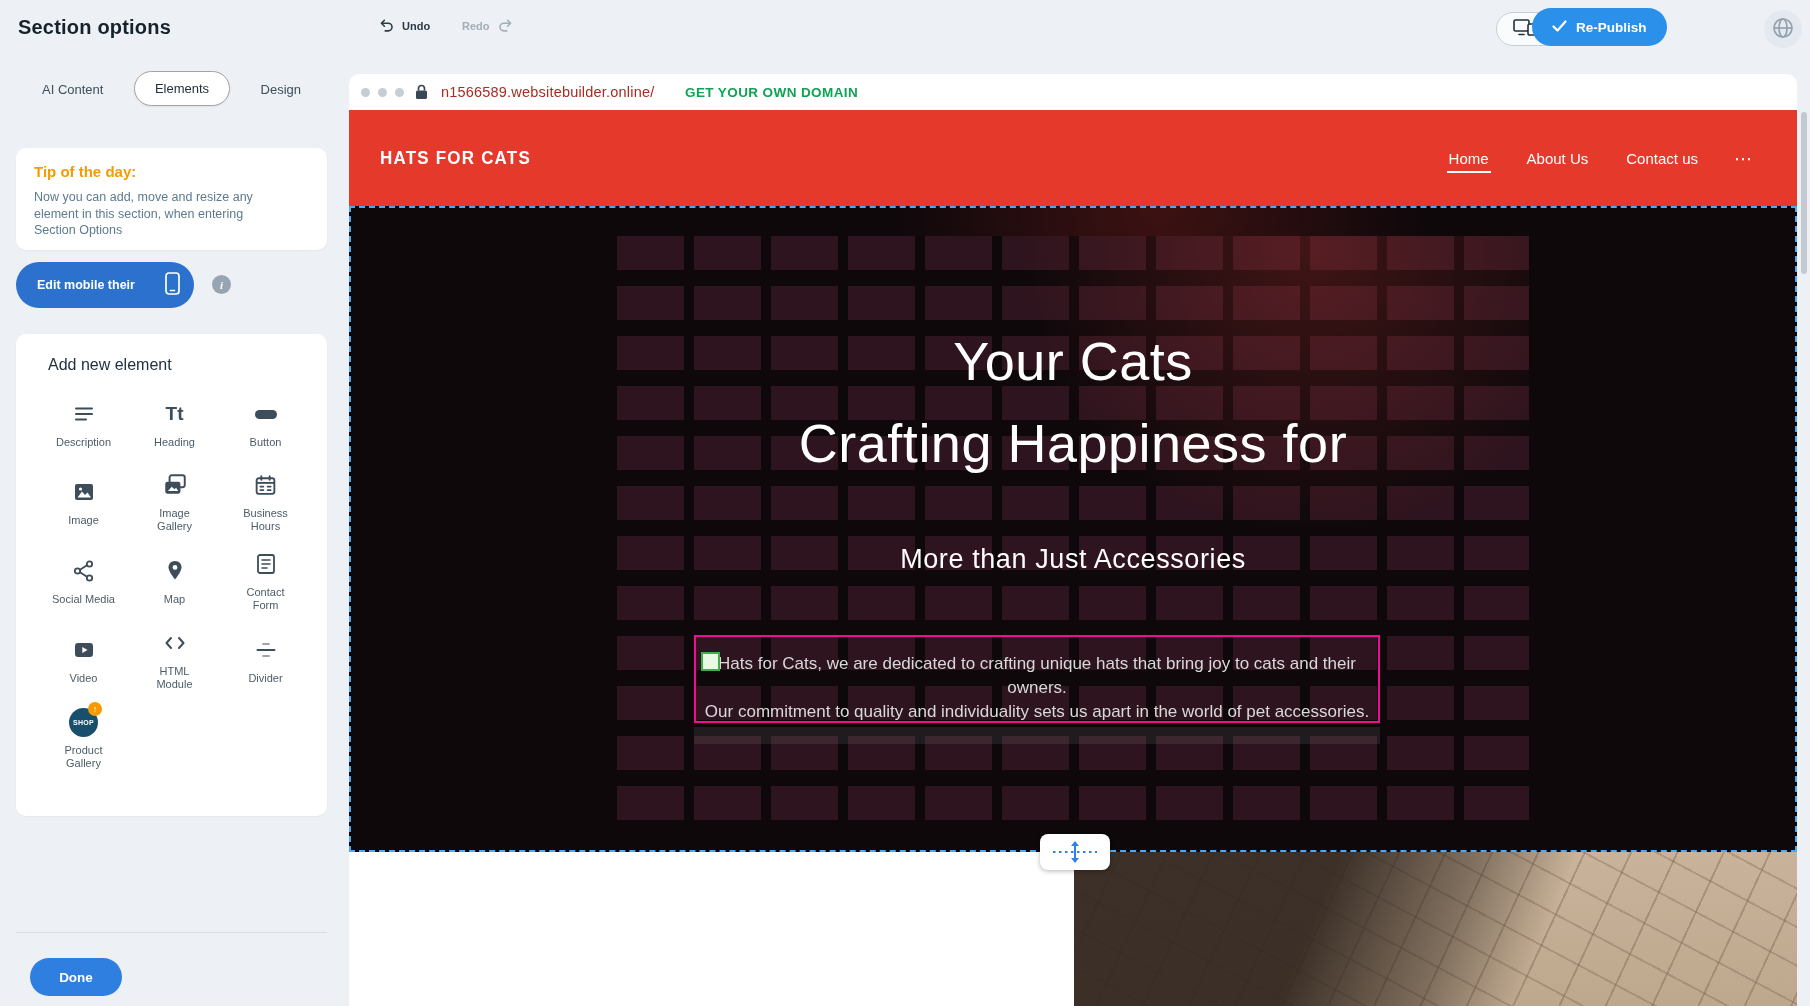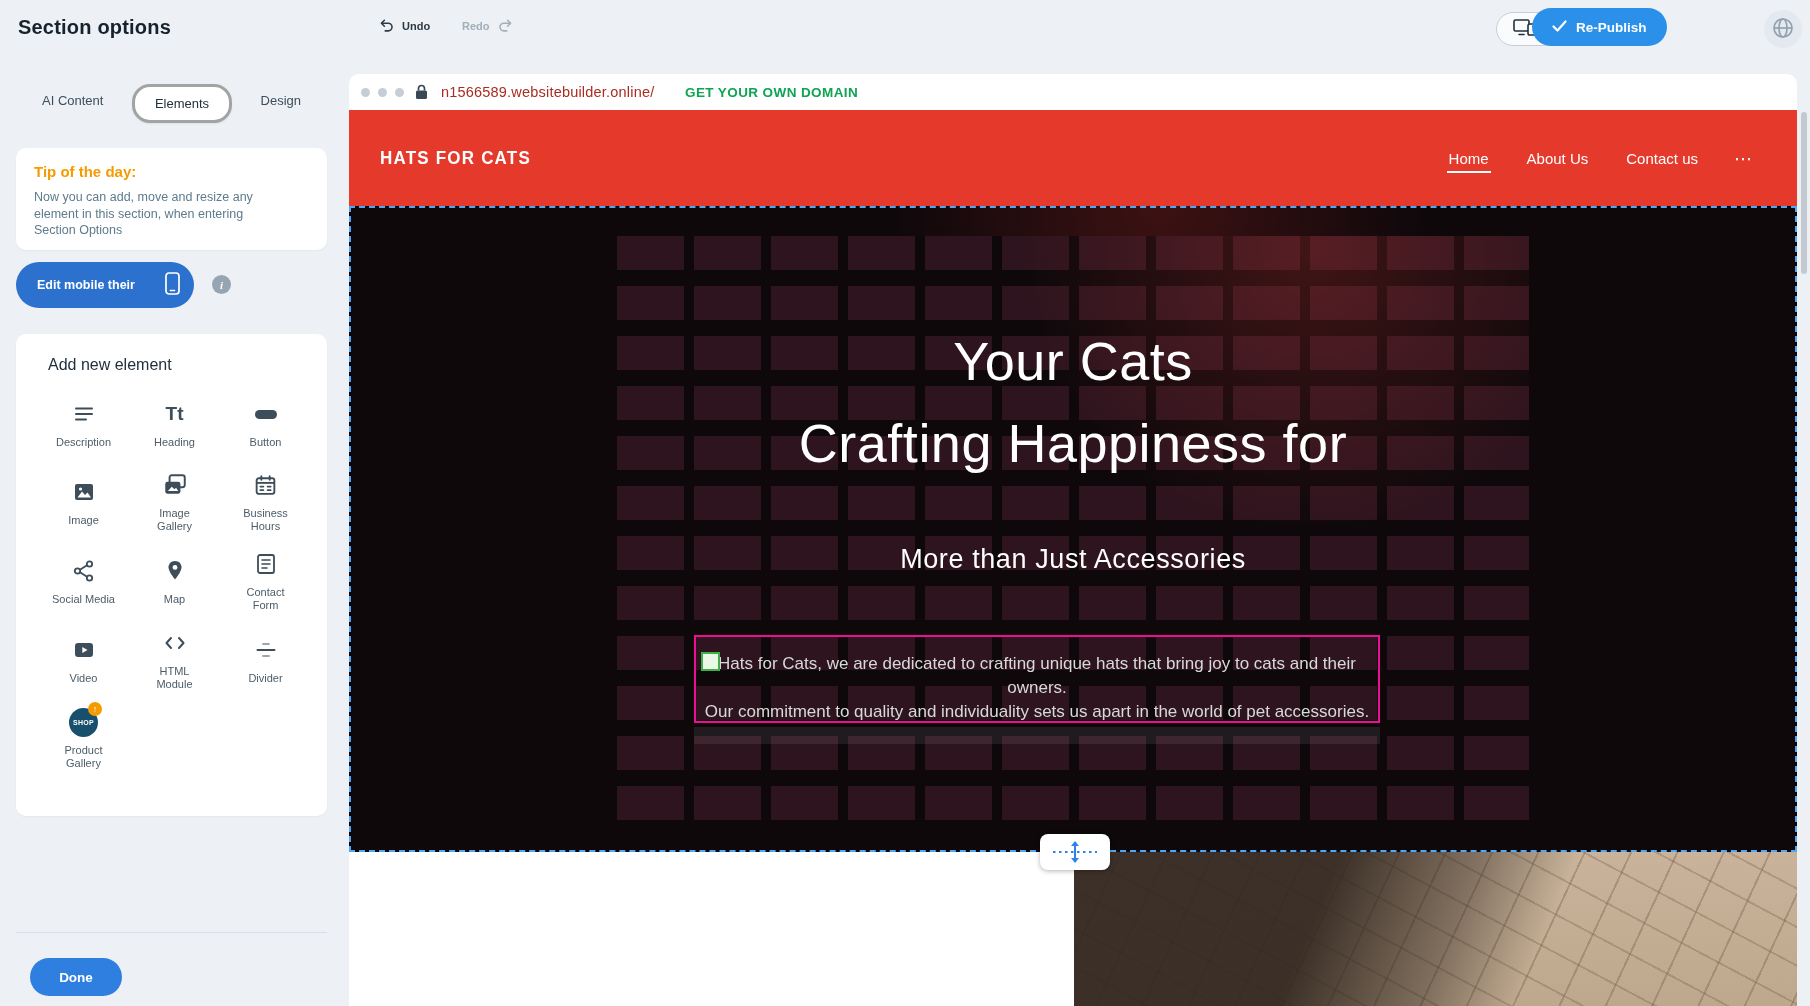--- a/index.html
+++ b/index.html
@@ -11,23 +11,23 @@
   .topbar { position:absolute; left:0; top:0; width:1810px; height:58px; background:#edf1f5;text-decoration:underline; }
   .page-title { position:absolute; left:18px; top:16px; font-size:20px; font-weight:bold; color:#16222c; letter-spacing:0.2px; }
   .undo-btn, .redo-btn { position:absolute; top:16px; display:flex; align-items:center; gap:7px; font-size:11px; font-weight:600; cursor:pointer; background:none; border:none; font-family:inherit; }
   .undo-btn { left:378px; color:#2b3945; }
   .redo-btn { left:462px; color:#a2aeb9; }
   .preview-btn { position:absolute; left:1496px; top:12px; height:34px; display:flex; align-items:center; gap:9px; padding:0 16px; background:#fafbfc; border:1px solid #c7d0d9; border-radius:17px; font-size:13px; font-weight:600; color:#23303c; font-family:inherit; cursor:pointer; }
   .republish-btn { position:absolute; left:1532px; top:8px; height:38px; display:flex; align-items:center; gap:9px; padding:12px 20px; background:#2b90e9; border:none; border-radius:19px; font-size:13.5px; font-weight:600; color:#ffffff; font-family:inherit; cursor:pointer; }
   .globe-btn { position:absolute; left:1764px; top:10px; width:38px; height:38px; border-radius:50%; background:#e4e9ef; border:none; display:flex; align-items:center; justify-content:center; cursor:pointer; }
 
   
-  .tabs { position:absolute; left:16px; top:84px; width:311px; height:38px; display:flex; align-items:flex-start; justify-content:space-between; padding:0 22px; }
+  .tabs { position:absolute; left:16px; top:68px; width:311px; height:38px; display:flex; align-items:flex-end; justify-content:space-between; padding:0 22px; }
   .tab { font-size:13px; color:#3e4e5b; background:none; border:none; font-family:inherit; cursor:pointer; padding:9px 4px; }
-  .tab.active { background:#ffffff; border:3px solid #a3a3a3; border-radius:18px; padding:9px 20px; color:#22303c; box-shadow:0 1px 2px rgba(30,50,70,0.08); }
+  .tab.active { background:#ffffff; border:1px solid #a3a3a3; border-radius:18px; padding:9px 20px; color:#22303c; box-shadow:0 1px 2px rgba(30,50,70,0.08); }
 
   .tip-card { position:absolute; left:16px; top:148px; width:311px; height:102px; background:#ffffff; border-radius:10px; padding:15px 18px; box-shadow:0 1px 2px rgba(30,50,70,0.05); }
   .tip-title { color:#f59b00; font-size:15px; font-weight:bold; }
   .tip-body { margin-top:9px; font-size:12.5px; line-height:16.5px; color:#5d7b8e; width:252px; }
 
   .mobile-row { position:absolute; left:16px; top:262px; width:311px; height:46px; }
   .edit-mobile-btn { position:absolute; left:0; top:0; width:178px; height:46px; background:#2c71ce; border:none; border-radius:23px; color:#fff; font-size:12.5px; font-weight:bold; font-family:inherit; display:flex; align-items:center; justify-content:space-between; padding:0 14px 0 21px; cursor:pointer; }
   .info-btn { position:absolute; left:196px; top:13px; width:19px; height:19px; border-radius:50%; background:#97a5b3; color:#fff; border:none; font-size:11px; font-weight:bold; font-family:"Liberation Serif", serif; font-style:italic; display:flex; align-items:center; justify-content:center; cursor:pointer; }
 
   .add-panel { position:absolute; left:16px; top:334px; width:311px; height:482px; background:#ffffff; border-radius:10px; padding:22px 0 0 0; box-shadow:0 1px 2px rgba(30,50,70,0.05); }

